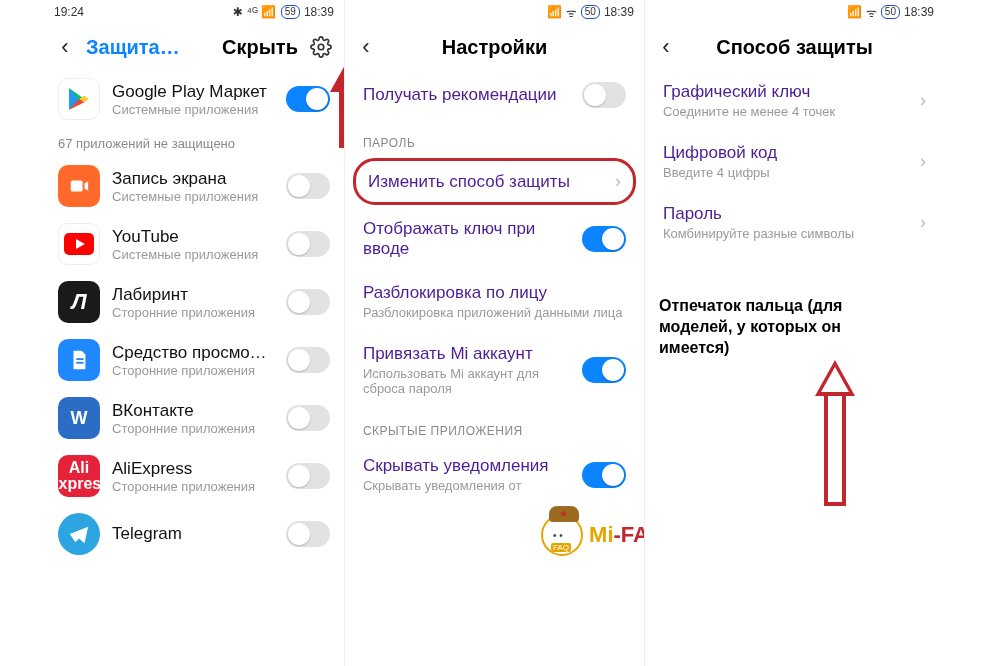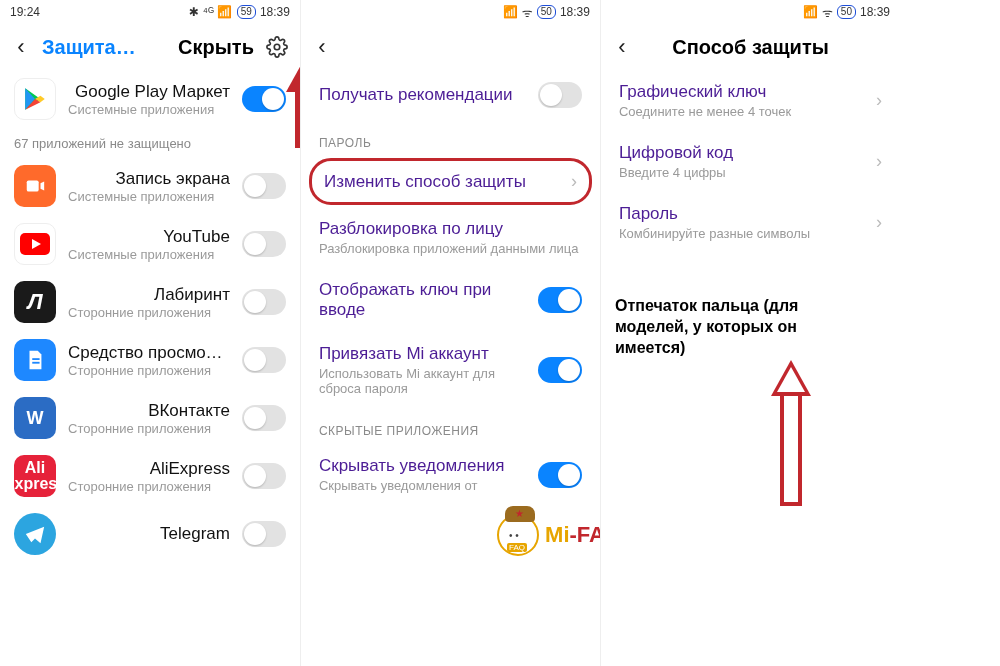--- a/index.html
+++ b/index.html
@@ -1,17 +1,17 @@
 <!DOCTYPE html>
 <html><head>
 <meta charset="utf-8">
 <style>
   * { box-sizing: border-box; margin: 0; padding: 0; }
   html, body { width: 1000px; height: 666px; font-family: -apple-system, "Helvetica Neue", Arial, sans-serif; background: #fff; color: #000; overflow: hidden; }
-  .wrap { display: flex; width: 900px; height: 666px; }
+  .wrap { display: flex; width: 900px; height: 666px; margin-left: 44px; }
   .pane { width: 333.33px; height: 666px; position: relative; background: #fff; overflow: hidden; }
   .pane + .pane { border-left: 1px solid #eee; }
 
   
   .status { display: flex; align-items: center; justify-content: space-between; height: 24px; padding: 0 10px; font-size: 12px; color: #333; }
   .status .right { display: flex; align-items: center; gap: 4px; }
   .bat { display: inline-flex; align-items: center; border: 1px solid #1d4ed8; border-radius: 6px; padding: 0 3px; font-size: 10px; line-height: 12px; }
 
   
   .hdr { display: flex; align-items: center; height: 46px; padding: 0 10px; gap: 10px; }
@@ -24,21 +24,21 @@
   .hdr .ctitle { flex: 1; text-align: center; font-size: 20px; font-weight: 600; }
 
   
   .search { margin: 4px 12px 10px; background: #f1f1f1; border-radius: 22px; height: 38px; display: flex; align-items: center; padding: 0 14px; color: #9c9c9c; font-size: 17px; gap: 10px; }
   .section-label { padding: 8px 14px 6px; font-size: 13px; color: #8a8a8a; }
 
   
   .app { display: flex; align-items: center; padding: 8px 14px; gap: 12px; min-height: 58px; }
   .app .icon { width: 42px; height: 42px; border-radius: 10px; flex: 0 0 42px; display: flex; align-items: center; justify-content: center; color: #fff; font-weight: 700; font-size: 18px; }
   .app .txt { flex: 1; min-width: 0; }
-  .app .name { font-size: 17px; color: #111; white-space: nowrap; overflow: hidden; text-overflow: ellipsis; text-align: right; }
+  .app .name { font-size: 17px; color: #111; white-space: nowrap; overflow: hidden; text-overflow: ellipsis; }
   .app .sub { font-size: 13px; color: #9a9a9a; }
   .toggle { width: 44px; height: 26px; border-radius: 13px; position: relative; flex: 0 0 44px; }
   .toggle::after { content: ""; position: absolute; top: 2px; width: 22px; height: 22px; border-radius: 50%; background: #fff; box-shadow: 0 1px 2px rgba(0,0,0,.2); }
   .toggle.on { background: #0a84ff; }
   .toggle.on::after { right: 2px; }
   .toggle.off { background: #e2e2e2; }
   .toggle.off::after { left: 2px; }
 
   
   .srow { padding: 12px 18px; display: flex; align-items: center; gap: 12px; }
@@ -226,20 +226,21 @@
       <span></span>
       <span class="right">
         <span>📶</span>
         <span>ᯤ</span>
         <span class="bat">50</span>
         <span>18:39</span>
       </span>
     </div>
     <div class="hdr">
       <span class="back">‹</span>
+      <span class="ctitle">Настройки</span>
       <span style="width:22px"></span>
     </div>
 
     <div class="srow">
       <div class="stxt">
           <div class="stitle">Получать рекомендации</div>
         </div>
       <div class="toggle off"></div>
     </div>
 
@@ -249,30 +250,30 @@
       <div class="srow">
         <div class="stxt">
             <div class="stitle">Изменить способ защиты</div>
           </div>
         <span class="chev">›</span>
       </div>
     </div>
 
     <div class="srow">
       <div class="stxt">
+          <div class="stitle">Отображать ключ при вводе</div>
+        </div>
+      <div class="toggle on"></div>
+    </div>
+
+    <div class="srow">
+      <div class="stxt">
         <div class="stitle">Разблокировка по лицу</div>
         <div class="ssub">Разблокировка приложений данными лица</div>
       </div>
-    </div>
-
-    <div class="srow">
-      <div class="stxt">
-          <div class="stitle">Отображать ключ при вводе</div>
-        </div>
-      <div class="toggle on"></div>
     </div>
 
     <div class="srow">
       <div class="stxt">
         <div class="stitle">Привязать Mi аккаунт</div>
         <div class="ssub">Использовать Mi аккаунт для сброса пароля</div>
       </div>
       <div class="toggle on"></div>
     </div>
 

